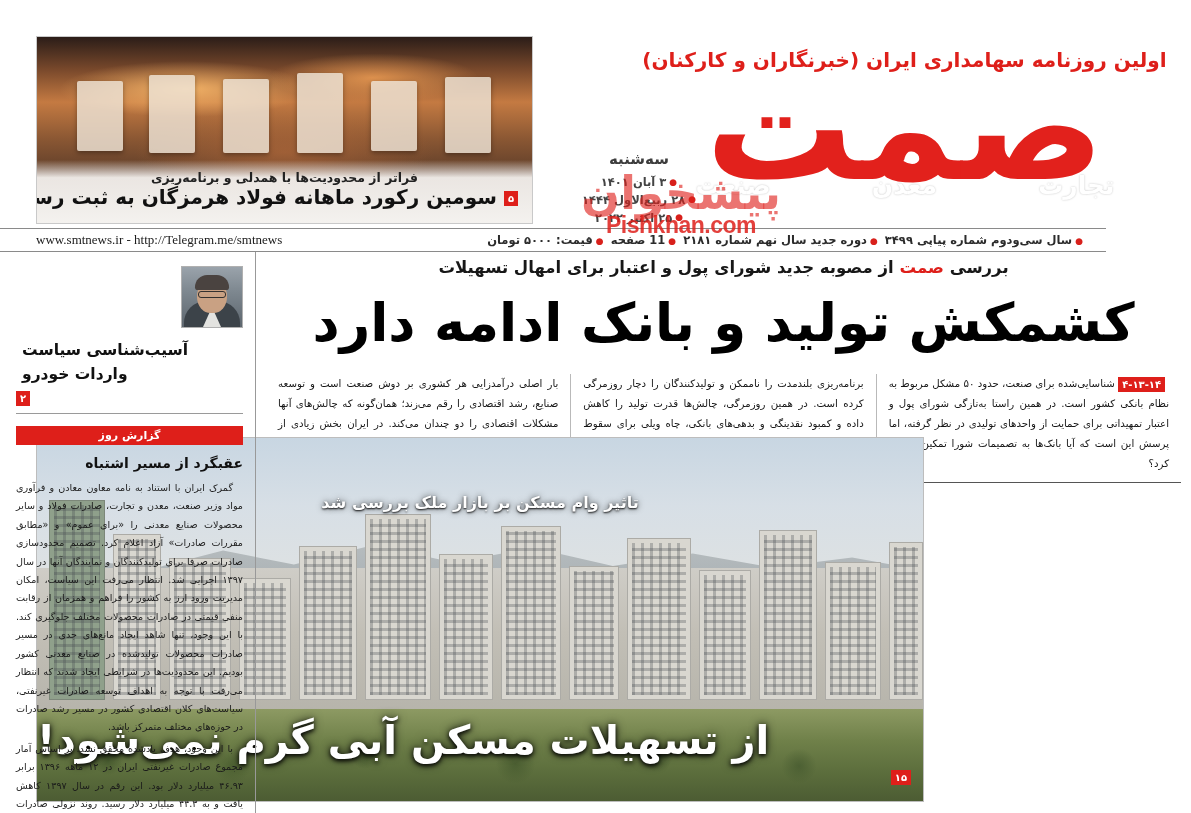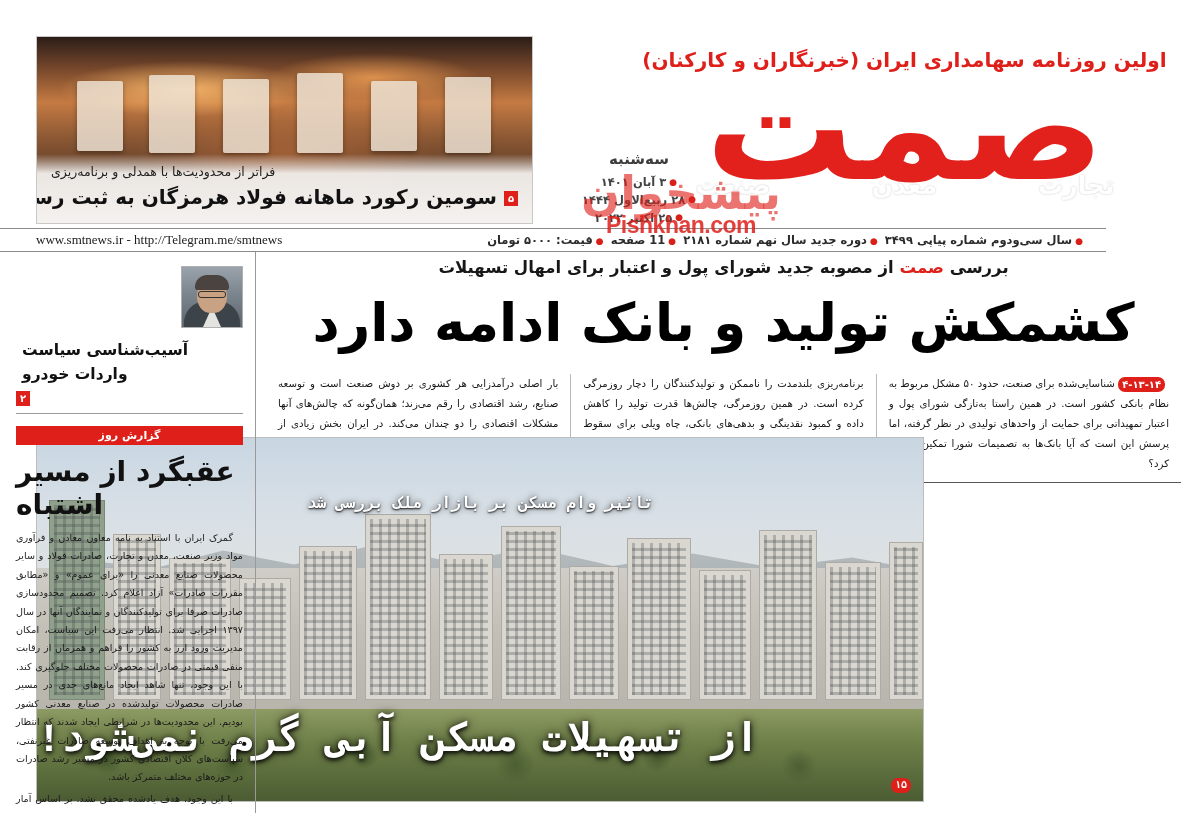--- a/index.html
+++ b/index.html
@@ -58,21 +58,21 @@
   }
   .top-photo .slab {
     position:absolute; background:rgba(238,228,215,.82); border-radius:2px;
     box-shadow:0 2px 5px rgba(0,0,0,.35);
   }
   .photo-cap-wrap {
     position:absolute; left:0; right:0; bottom:0; padding:10px 14px 14px 14px;
     background:linear-gradient(180deg, rgba(246,243,240,0) 0%, rgba(246,243,240,.93) 28%, rgba(248,246,243,.98) 100%);
   }
   .top-photo-kicker {
-    text-align:left; font-size:12.5px; font-weight:normal; color:#222; margin-bottom:6px;
+    text-align:center; font-size:12.5px; font-weight:bold; color:#222; margin-bottom:0;
   }
   .top-photo-title {
     text-align:center; font-size:20px; font-weight:bold; color:#111; white-space:nowrap;
   }
   .pgbadge {
     background:#DE1F1A; color:#fff; font-size:10px; font-weight:bold;
     padding:1px 4px; display:inline-block; line-height:1.35; vertical-align:middle;
   }
 
   
@@ -120,26 +120,26 @@
   }
   .lead-cols {
     margin-top:22px; display:flex; flex-direction:row; gap:0;
     border-bottom:1px solid #555; padding-bottom:8px;
   }
   .lead-col {
     flex:1; padding:0 12px; font-size:10.2px; line-height:1.95;
     text-align:justify; color:#161616;
   }
   .lead-col + .lead-col { border-right:1px solid #b9b9b9; }
-  .pgbadge-inline { margin-right:4px;border-radius:7px; }
+  .pgbadge-inline { margin-right:4px; }
 
   
   .city-photo {
     position:absolute; top:437px; left:36px; width:888px; height:365px;
-    overflow:hidden; border:1px solid #bdbdbd;font-family:Liberation Mono, monospace;
+    overflow:hidden; border:1px solid #bdbdbd;
   }
   .sky {
     position:absolute; top:0; left:0; right:0; height:150px;
     background:linear-gradient(180deg,#c8d6e2 0%,#d7dfe6 45%,#dfe2e2 100%);
   }
   .mountains {
     position:absolute; top:86px; left:0; right:0; height:70px;
     background:linear-gradient(180deg,#b7bcbd 0%,#a8afb2 60%,#9fa7aa 100%);
     clip-path: polygon(0% 75%, 6% 52%, 13% 64%, 21% 38%, 29% 58%, 38% 30%, 47% 55%, 56% 34%, 65% 60%, 74% 42%, 83% 62%, 92% 48%, 100% 66%, 100% 100%, 0% 100%);
     opacity:.85;
@@ -185,21 +185,21 @@
   }
   .city-title-wrap {
     position:absolute; left:0; right:0; bottom:38px; text-align:left;
   }
   .city-title {
     font-size:40px; font-weight:bold; color:#fff; white-space:nowrap;
     text-shadow:0 2px 4px rgba(0,0,0,.95), 0 0 10px rgba(0,0,0,.8);
     letter-spacing:-.5px;
   }
   .city-badge {
-    position:absolute; right:12px; bottom:8px;border-radius:7px;
+    position:absolute; right:12px; bottom:16px;
   }
 
   
   .sidebar {
     position:absolute; top:252px; left:0; width:256px; height:561px;
     padding:6px 12px 0 16px; border-right:1px solid #999;
   }
   .sec-head {
     background:#DE1F1A; color:#fff; text-align:center;
     font-size:11px; font-weight:bold; padding:3px 0; letter-spacing:.5px;
@@ -236,21 +236,21 @@
   }
   .portrait .shirt {
     position:absolute; left:50%; bottom:0; transform:translateX(-50%);
     width:18px; height:20px; background:#e3e3e0;
     clip-path:polygon(50% 0,100% 100%,0 100%);
   }
   .edit-badge-row { text-align:left; margin-top:2px; padding-bottom:6px; border-bottom:1px solid #9a9a9a; }
 
   .report-block { margin-top:12px; }
   .report-title {
-    text-align:left; font-size:28px; font-weight:bold; color:#111;
+    text-align:right; font-size:14px; font-weight:bold; color:#111;
     margin:10px 0 8px 0;
   }
   .report-body {
     font-size:9.6px; line-height:1.92; text-align:justify; color:#1a1a1a;
   }
   .report-body p { margin-bottom:3px; text-indent:10px; }
 </style>
 </head>
 <body>
 

